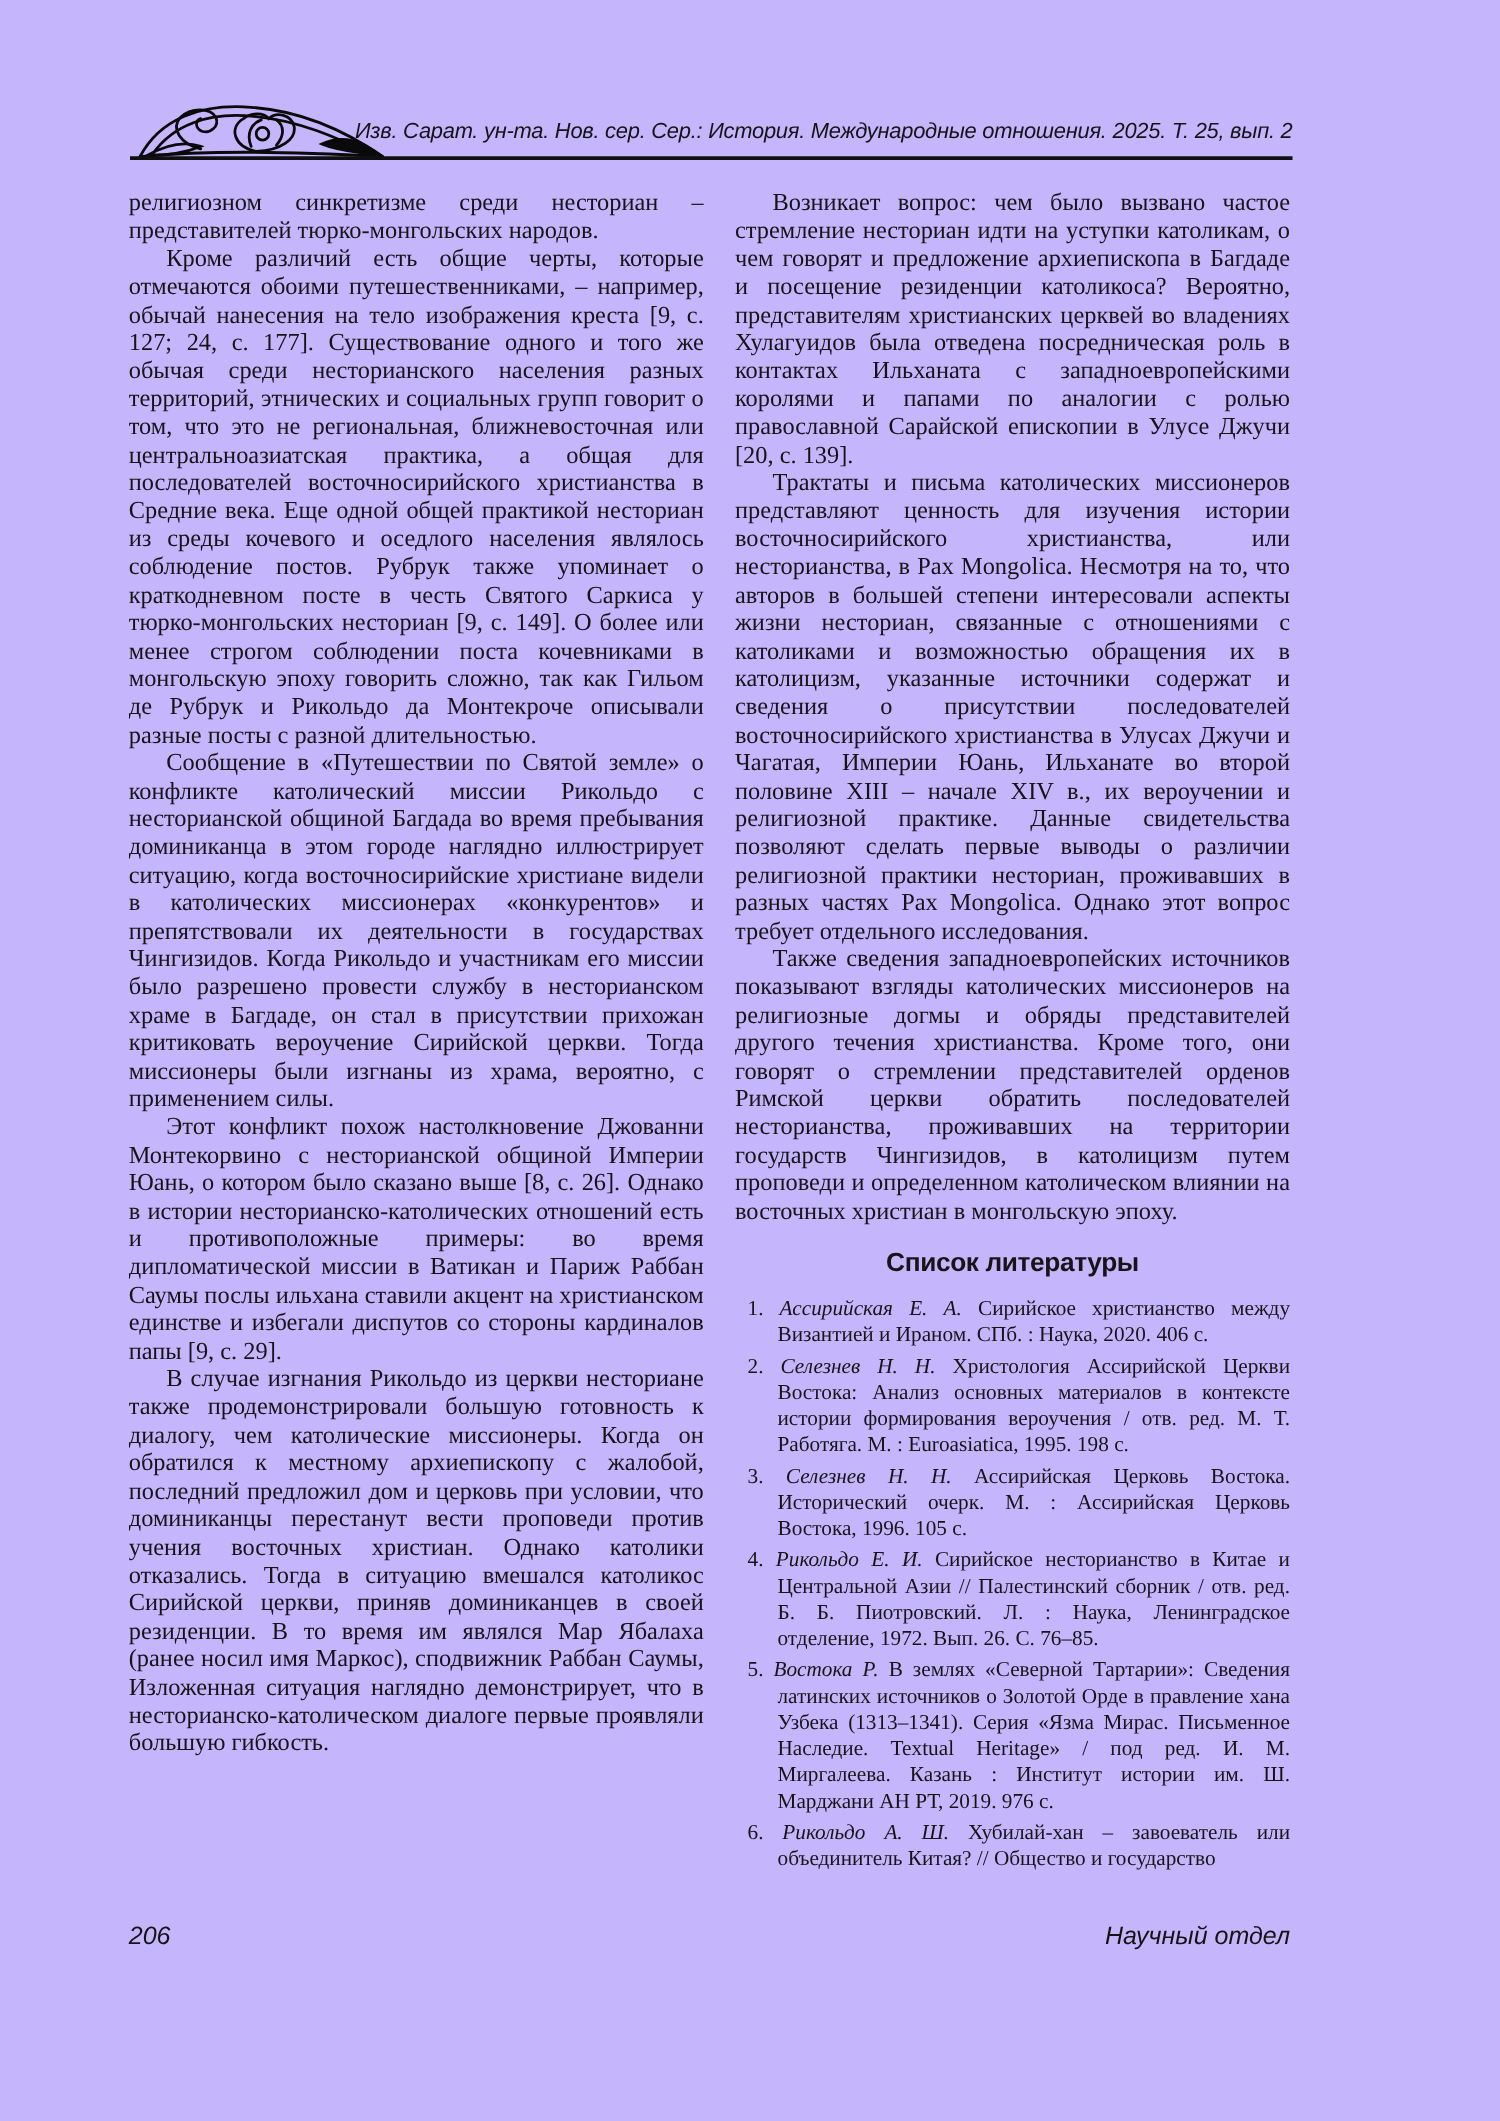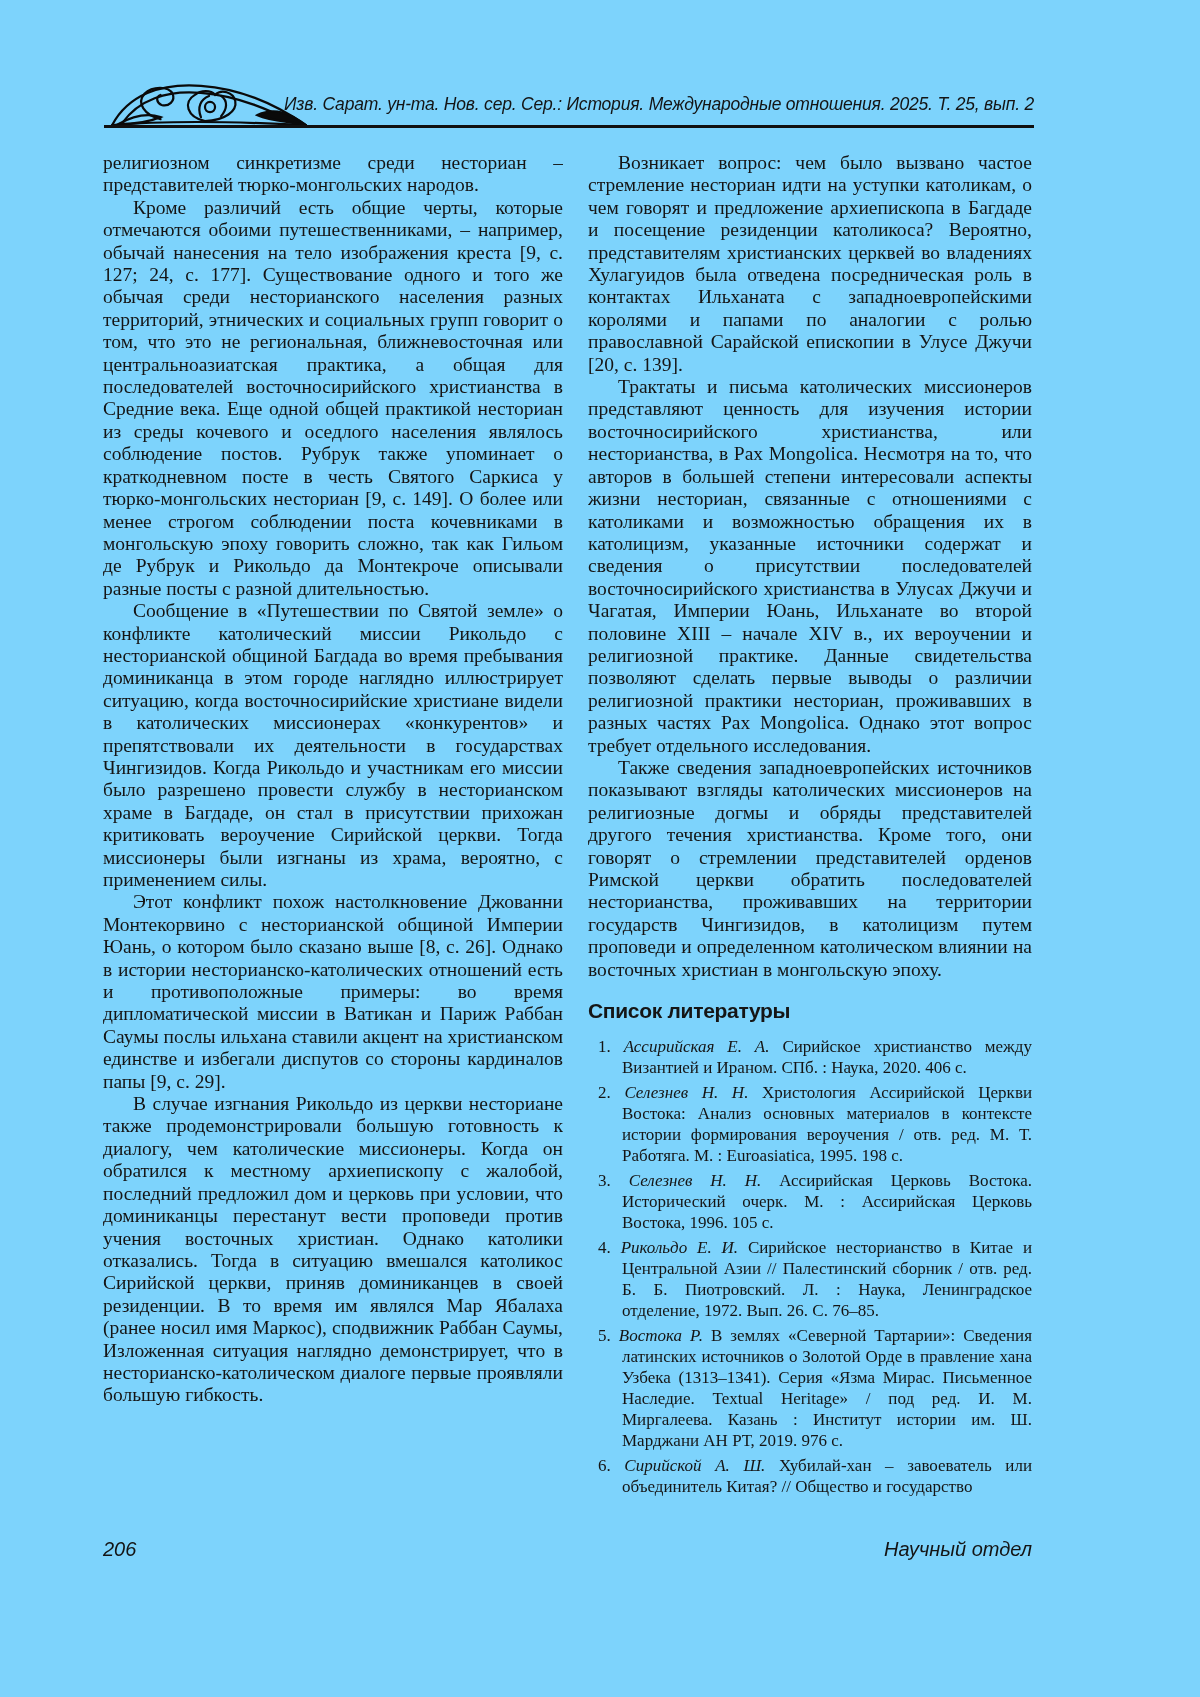--- a/index.html
+++ b/index.html
@@ -1,19 +1,19 @@
 <!DOCTYPE html>
 <html lang="ru"><head>
 <meta charset="utf-8">
 <style>
   html,body{margin:0;padding:0;background:#ffffff;}
   .page{
     position:relative;
     width:1200px;height:1697px;
-    background:#7dd3fc;
+    background:#c4b5fd;
     color:#151515;
     font-family:"Liberation Serif", serif;
     overflow:hidden;
   }
   
   .ornament{position:absolute;left:108px;top:80px;width:202px;height:48px;}
   .journal-line{
     position:absolute;top:94px;right:166px;
     font-family:"Liberation Sans", sans-serif;
     font-style:italic;font-size:17.5px;color:#141414;
@@ -33,21 +33,21 @@
   }
   .col-left{left:103px;width:460px;height:1378px;}
   .col-right{left:588px;width:444px;height:1378px;}
   .col p{margin:0;text-indent:30px;}
   .col p.noindent{text-indent:0;}
   
   .ref-heading{
     font-family:"Liberation Sans", sans-serif;
     font-weight:bold;font-size:21px;line-height:24px;
     margin-top:18px;margin-bottom:13px;
-    text-align:left;text-indent:0;letter-spacing:-0.3px;
+    text-align:center;text-indent:0;letter-spacing:-0.3px;
   }
   .ref-item{
     font-size:17px;line-height:21px;
     padding-left:34px;text-indent:-24px;
     margin-bottom:4px;
     text-align:justify;
   }
   .ref-num{display:inline;}
   .ref-author{font-style:italic;}
   
@@ -114,21 +114,21 @@
       <span class="ref-author">Рикольдо Е. И.</span>
       <span class="ref-text">Сирийское несторианство в Китае и Центральной Азии // Палестинский сборник / отв. ред. Б. Б. Пиотровский. Л. : Наука, Ленинградское отделение, 1972. Вып. 26. С. 76–85.</span>
     </div>
     <div class="ref-item">
       <span class="ref-num">5.</span>
       <span class="ref-author">Востока Р.</span>
       <span class="ref-text">В землях «Северной Тартарии»: Сведения латинских источников о Золотой Орде в правление хана Узбека (1313–1341). Серия «Язма Мирас. Письменное Наследие. Textual Heritage» / под ред. И. М. Миргалеева. Казань : Институт истории им. Ш. Марджани АН РТ, 2019. 976 с.</span>
     </div>
     <div class="ref-item">
       <span class="ref-num">6.</span>
-      <span class="ref-author">Сирийской А. Ш.</span>
+      <span class="ref-author">Рикольдо А. Ш.</span>
       <span class="ref-text">Хубилай-хан – завоеватель или объединитель Китая? // Общество и государство</span>
     </div>
   </div>
 
   <div class="footer">
     <span>206</span>
     <span>Научный отдел</span>
   </div>
 
 </div>

